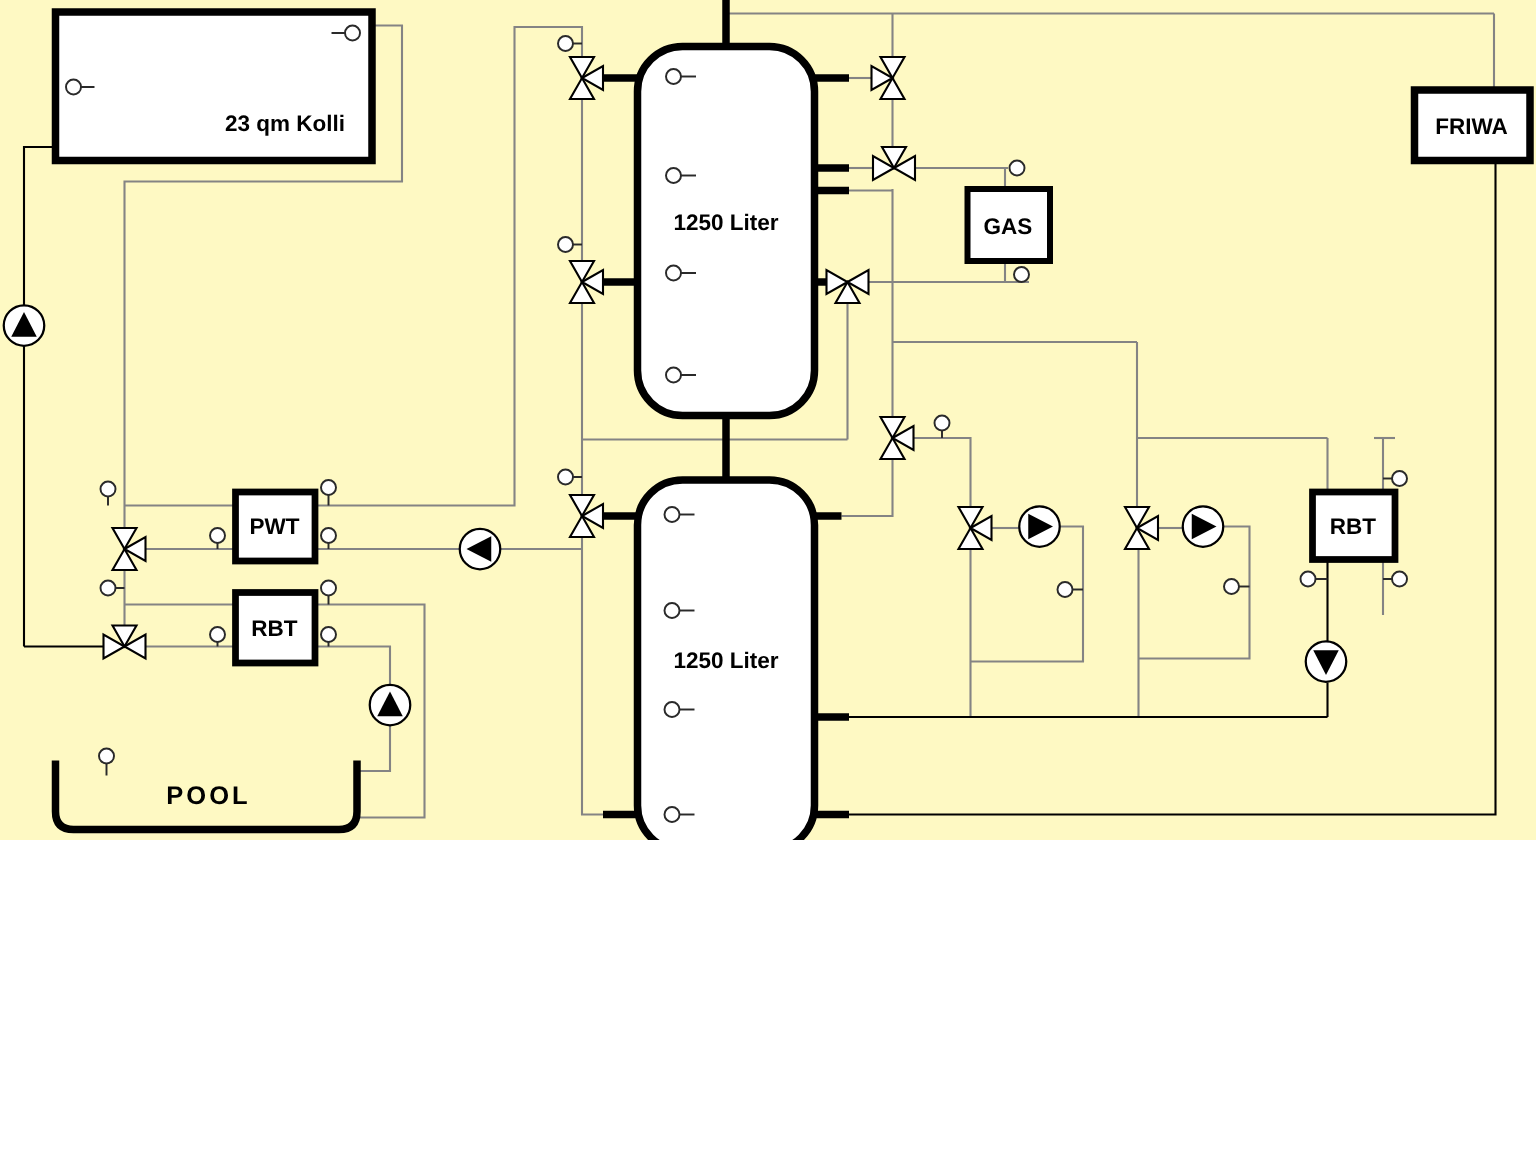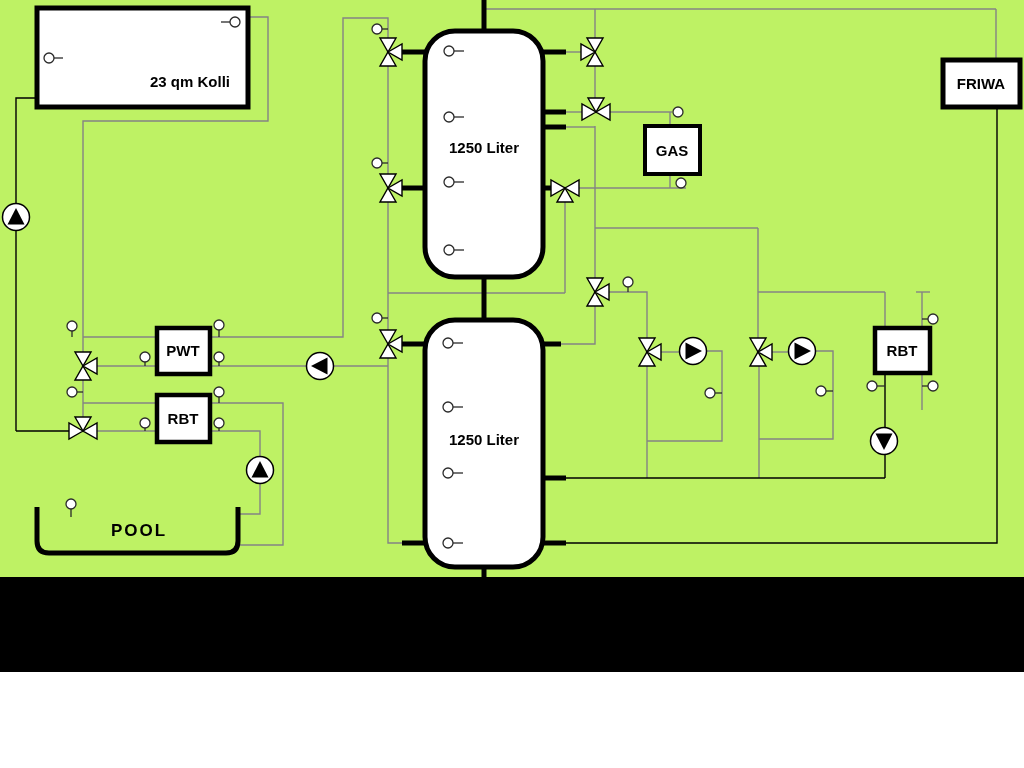--- a/index.html
+++ b/index.html
@@ -1,17 +1,17 @@
 <!DOCTYPE html>
 <html><head>
 <meta charset="utf-8">
 <style>
   html,body{margin:0;padding:0;background:#ffffff;}
   body{font-family:"Liberation Sans", sans-serif;}
-  .stage{position:relative;width:1024px;height:672px;background:#bef264;overflow:hidden;}
+  .stage{position:relative;width:1024px;height:560px;background:#fef9c3;overflow:hidden;}
   svg{display:block;}
   .lbl{font-family:"Liberation Sans", sans-serif;font-weight:700;font-size:15px;fill:#000;}
   .lbl-pool{font-size:17px;letter-spacing:2px;}
   .gray{stroke:#848484;stroke-width:1.4;fill:none;}
   .blk{stroke:#000000;stroke-width:1.4;fill:none;}
   .pipe{stroke:#000000;stroke-width:5;fill:none;}
   .box{fill:#ffffff;stroke:#000000;}
   .valve{fill:#ffffff;stroke:#000000;stroke-width:1.4;}
   .pumpc{fill:#ffffff;stroke:#000000;stroke-width:1.5;}
   .ptri{fill:#000000;stroke:none;}

